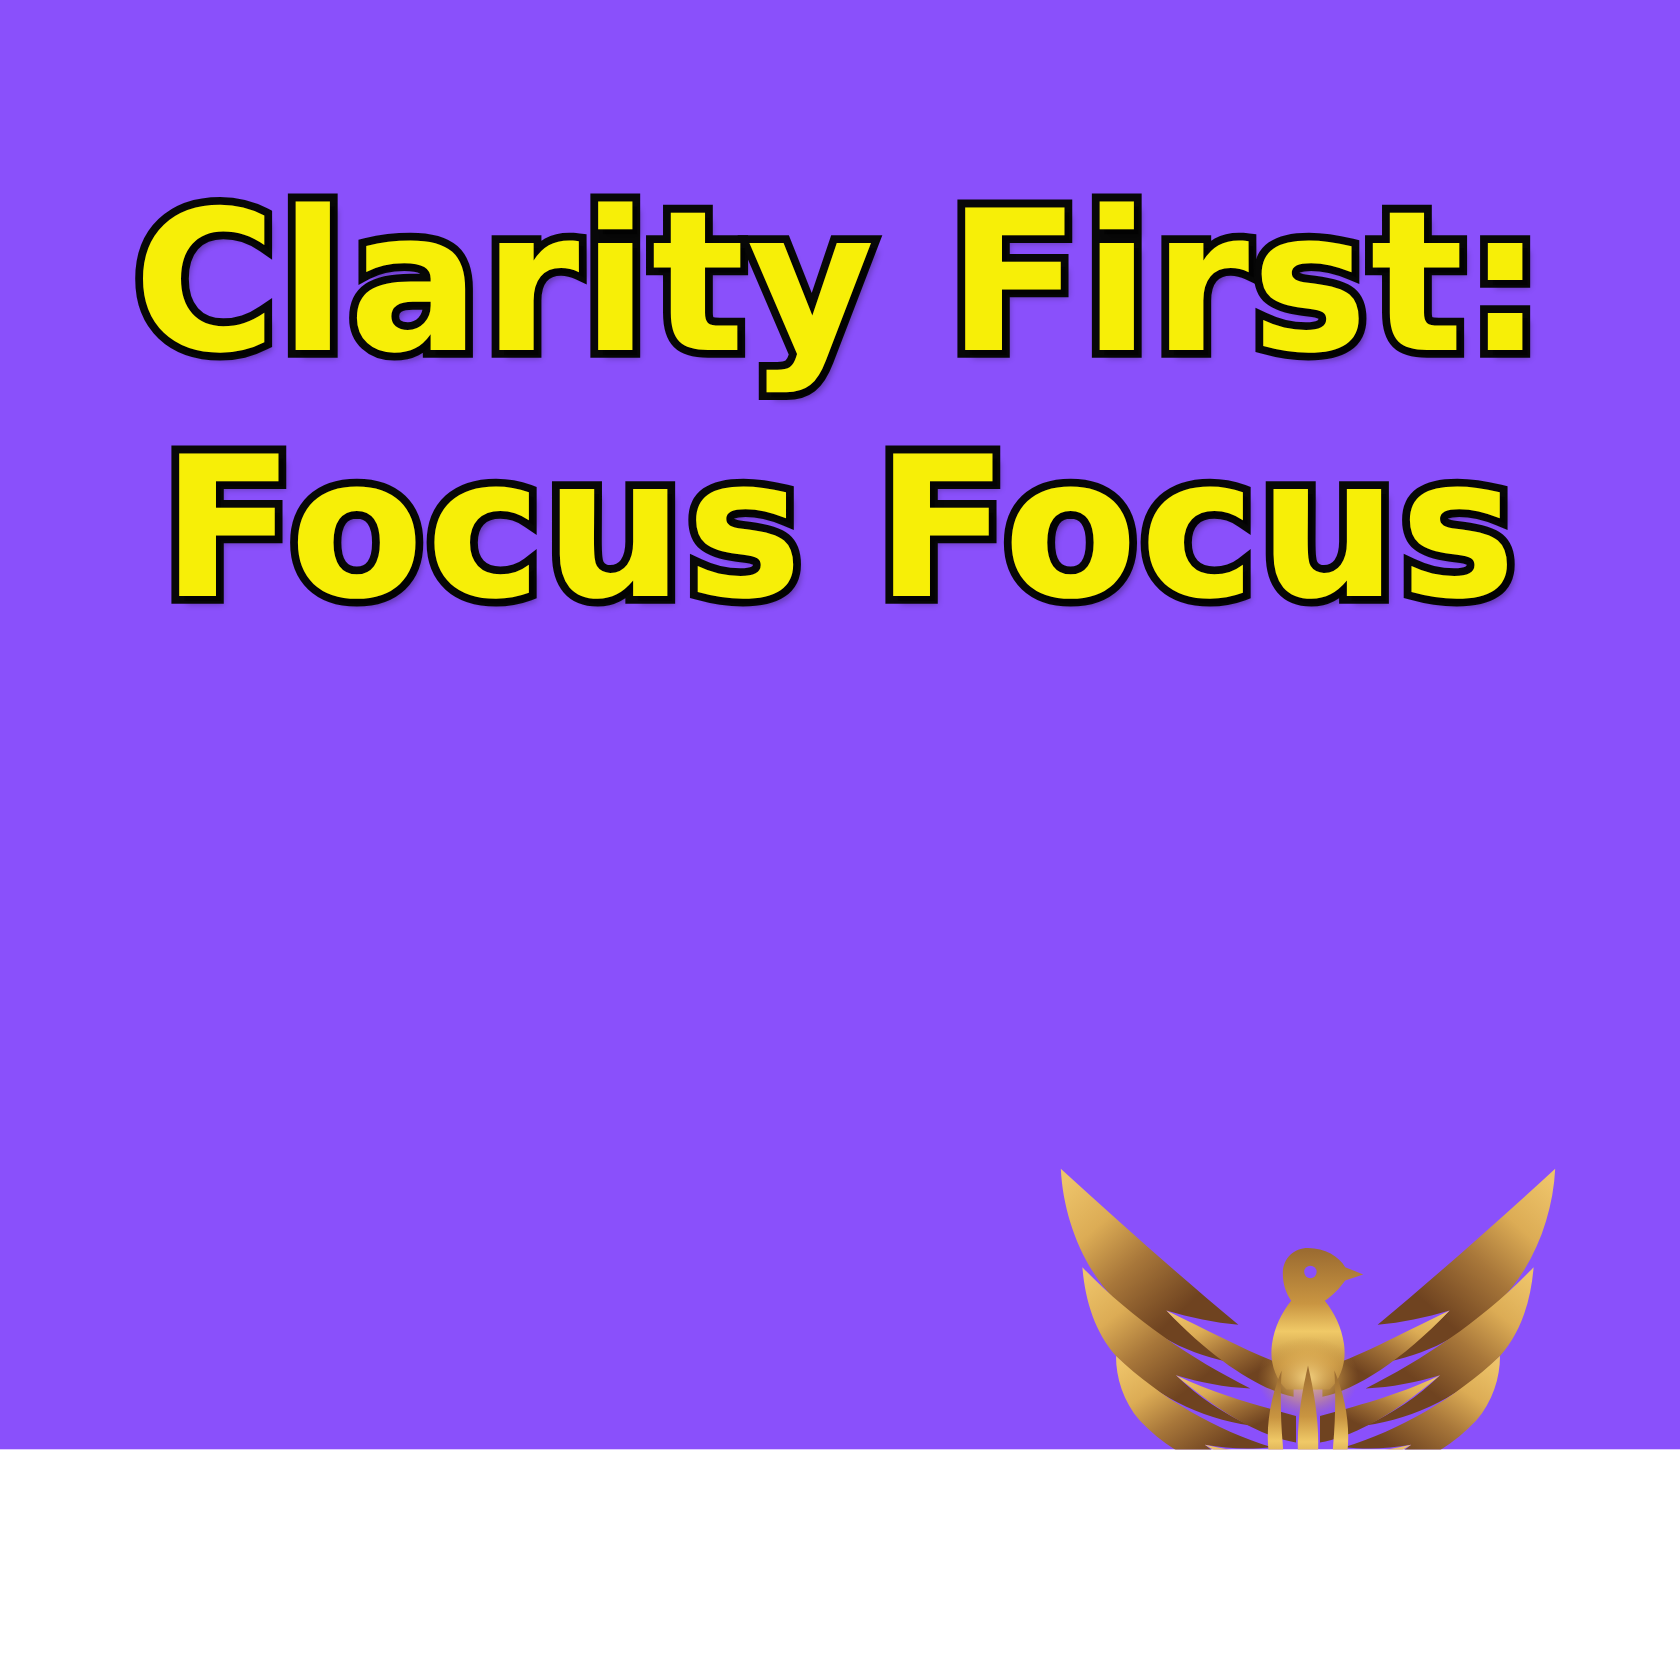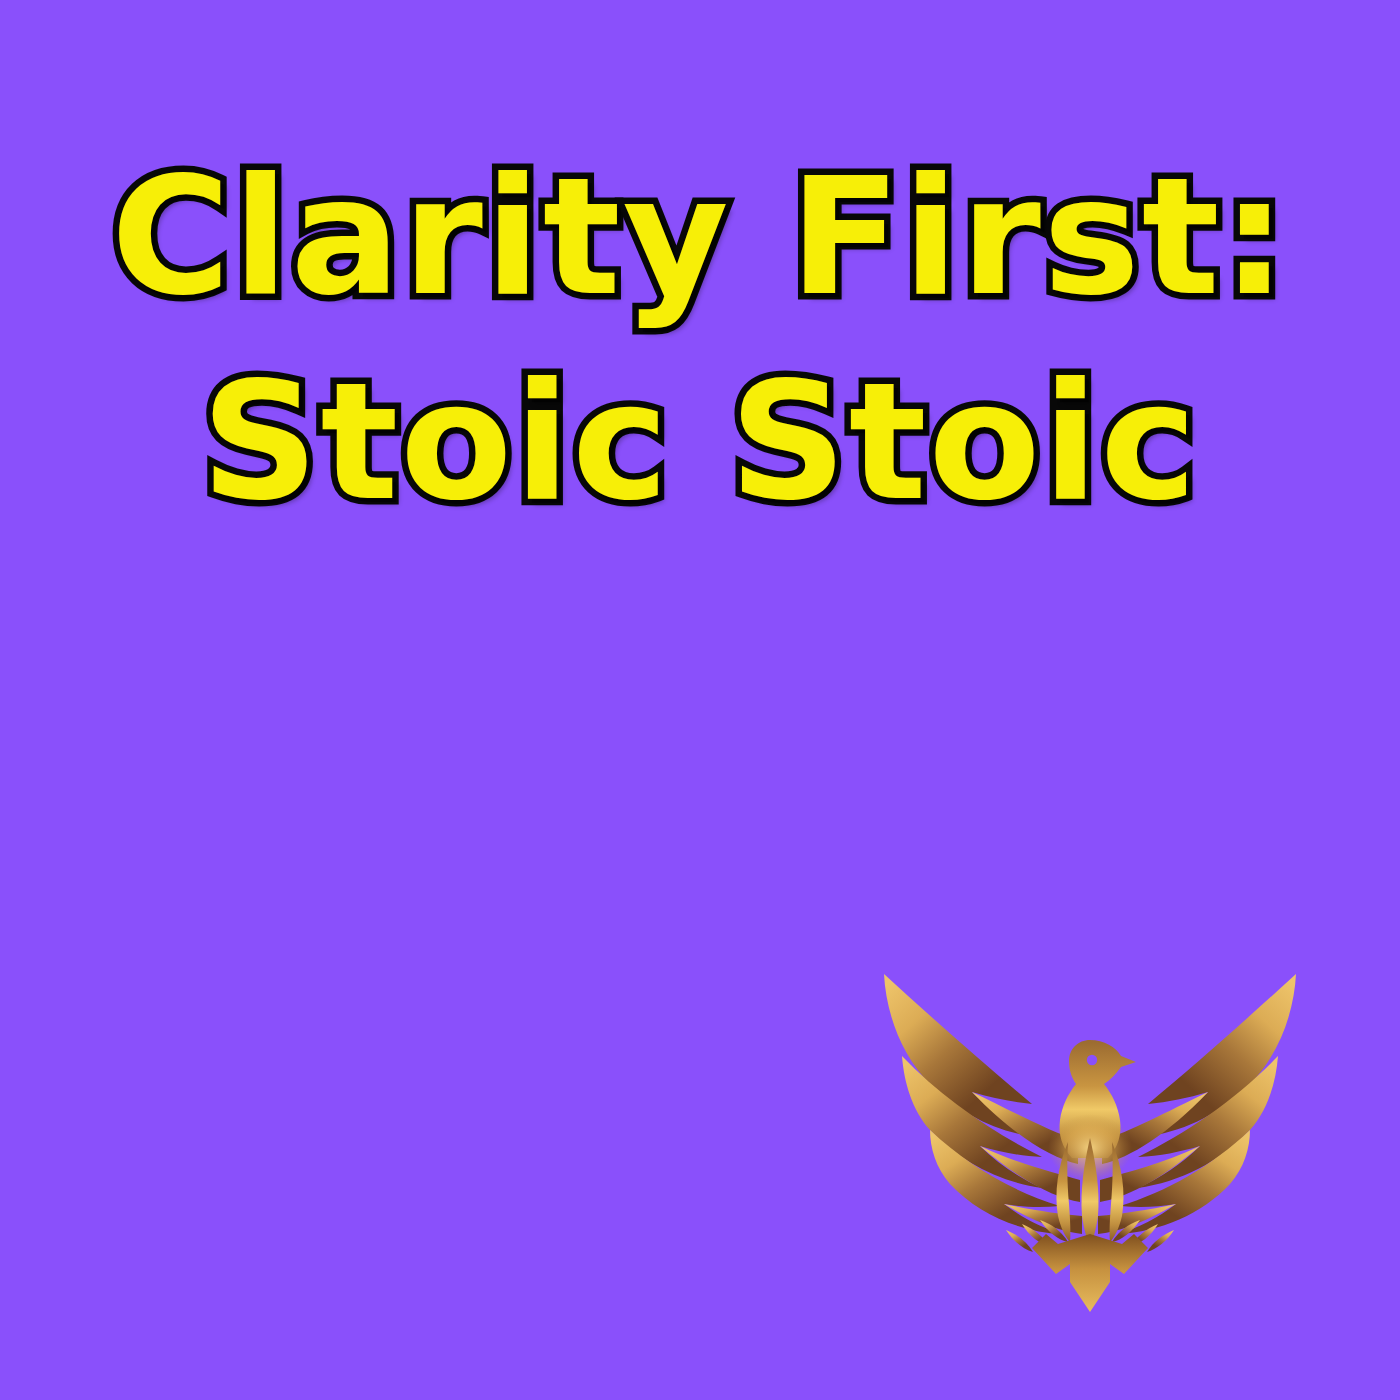--- a/index.html
+++ b/index.html
@@ -3,21 +3,21 @@
 <meta charset="utf-8">
 <style>
   html, body {
     margin: 0;
     padding: 0;
     background: #ffffff;
   }
   #cover {
     position: relative;
     width: 1400px;
-    height: 1400px;
+    height: 1208px;
     overflow: hidden;
     font-family: "DejaVu Sans", sans-serif;
   }
   #backdrop {
     position: absolute;
     inset: 0;
     background: #8a50fb;
   }
   #title-block {
     position: absolute;
@@ -59,21 +59,21 @@
 </style>
 </head>
 <body>
 
 <div id="cover">
 
   <div id="backdrop"></div>
 
   <div id="title-block">
     <span class="title-line" id="title-line-1">Clarity First:</span>
-    <span class="title-line" id="title-line-2">Stoic Stoic</span>
+    <span class="title-line" id="title-line-2">Focus Focus</span>
   </div>
 
   <div id="logo">
     <svg viewBox="0 0 436 366" xmlns="http://www.w3.org/2000/svg" aria-hidden="true">
       <defs>
         <linearGradient id="goldA" x1="0.02" y1="0.06" x2="0.62" y2="0.78">
           <stop offset="0%" stop-color="#eec46a"></stop>
           <stop offset="32%" stop-color="#dcac55"></stop>
           <stop offset="62%" stop-color="#a8773a"></stop>
           <stop offset="100%" stop-color="#6f4320"></stop>

